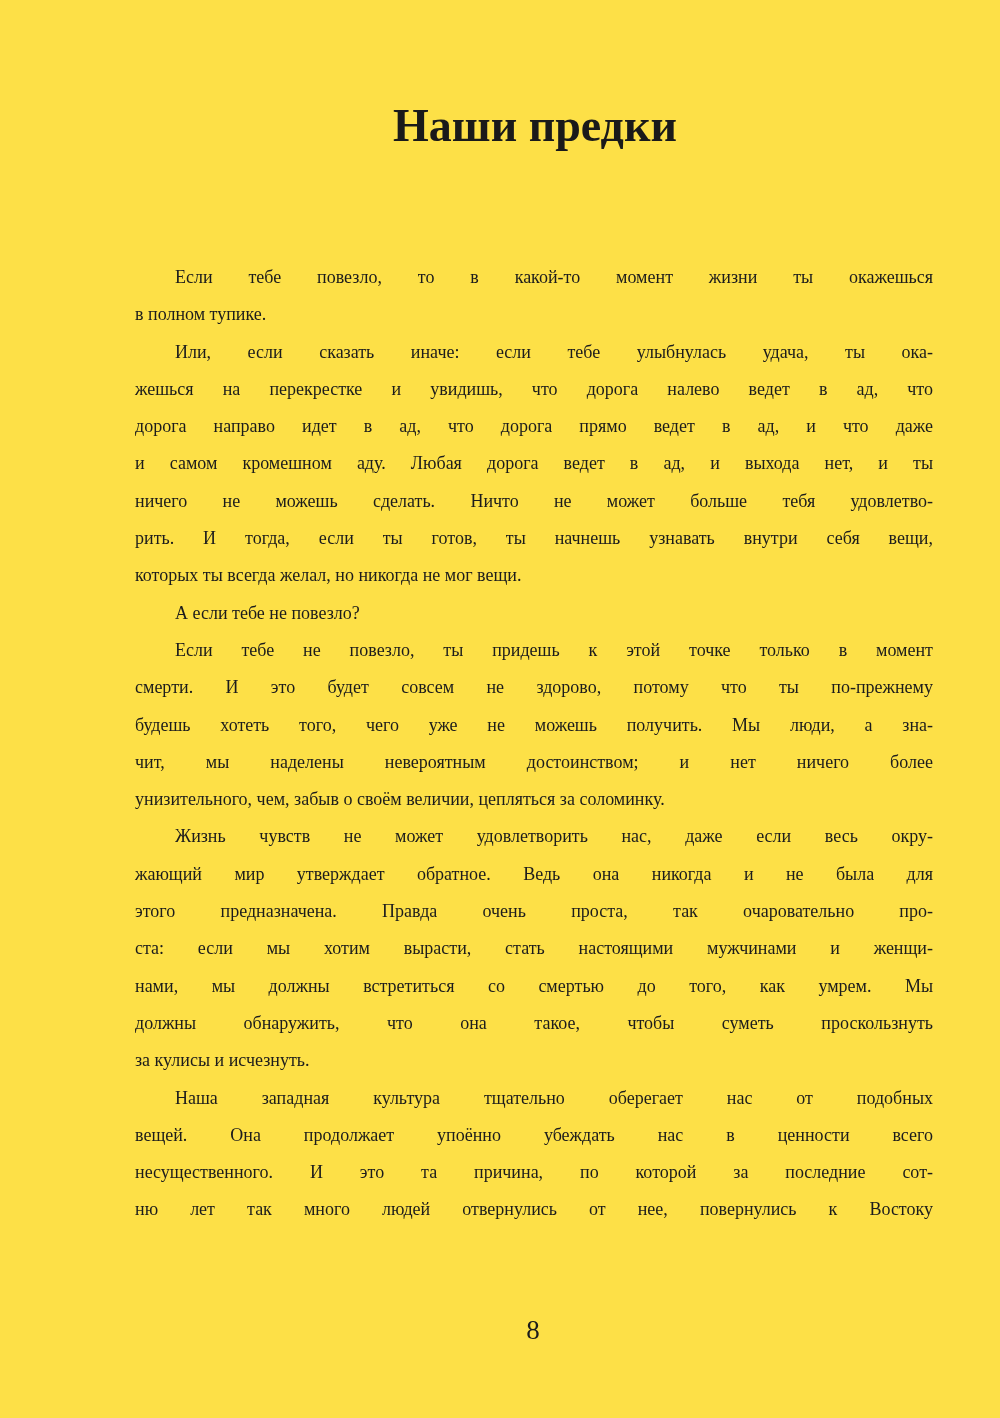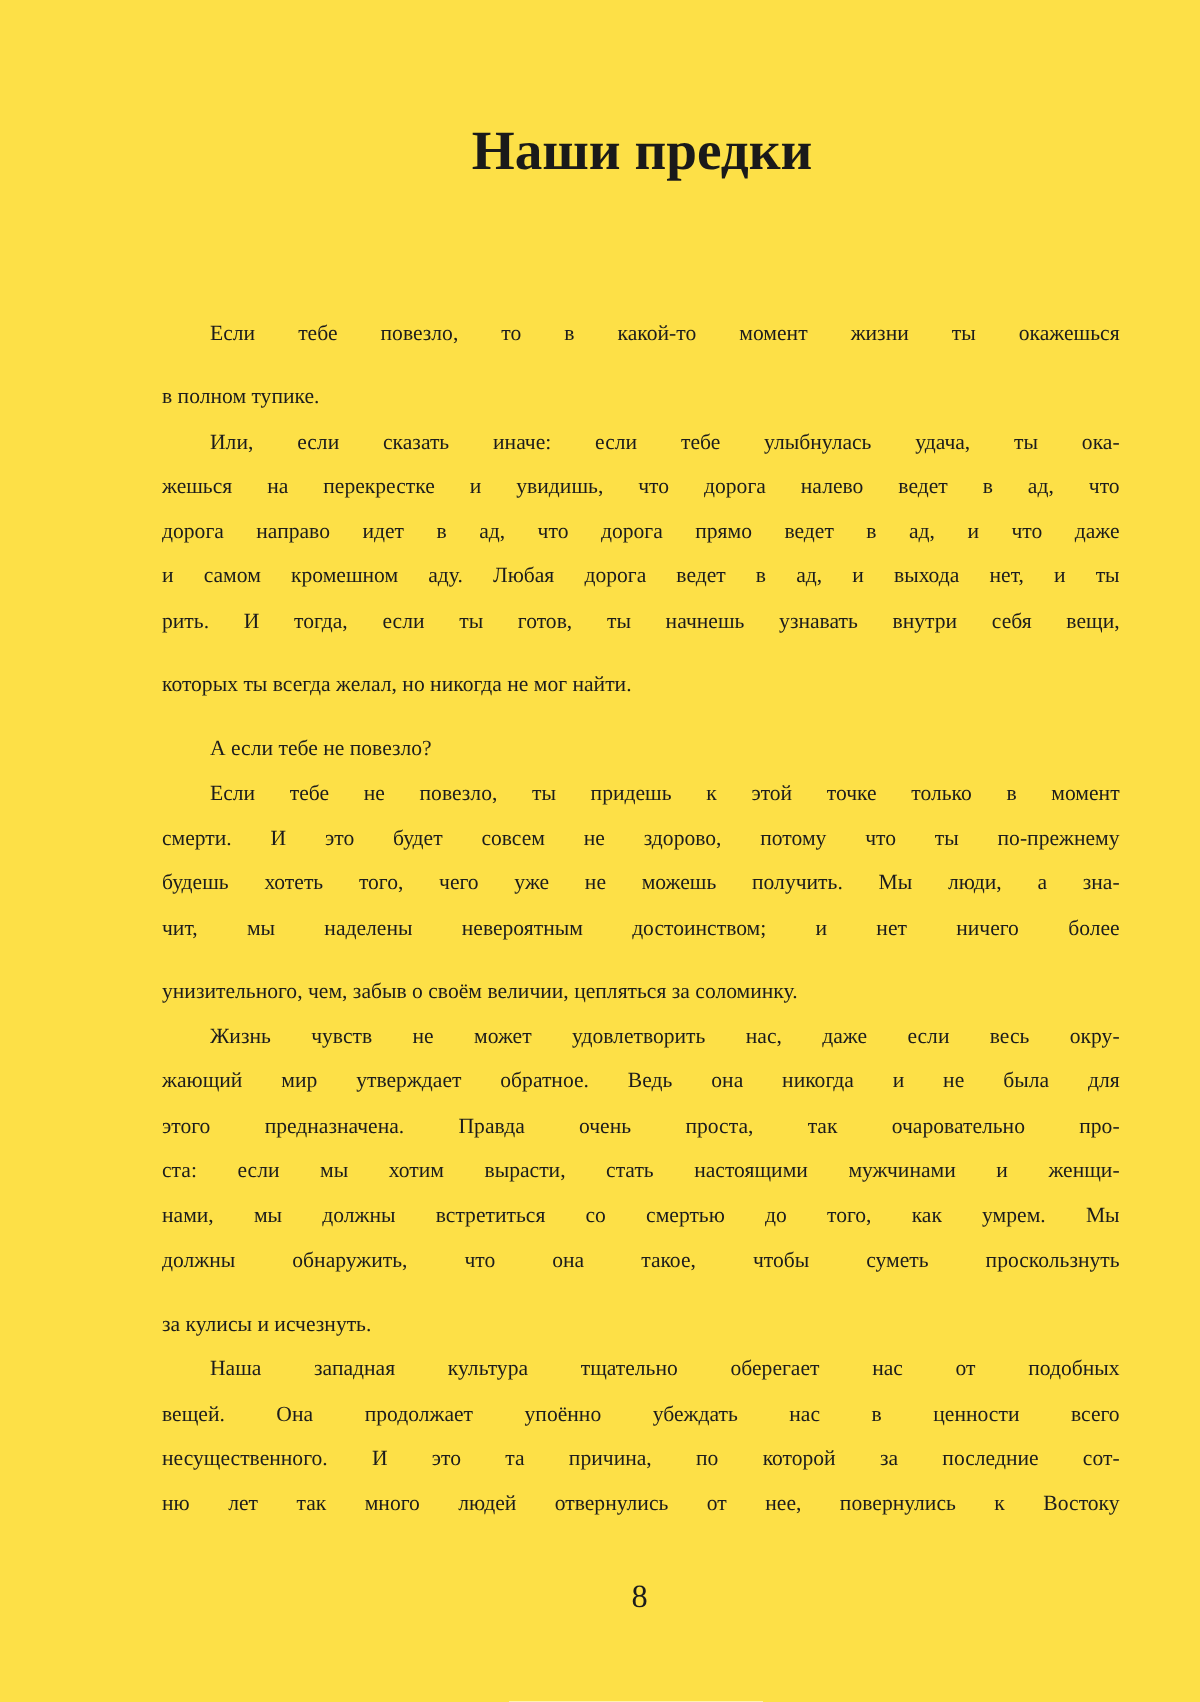--- a/index.html
+++ b/index.html
@@ -12,43 +12,44 @@
     font-weight: bold; font-size: 46px; line-height: 60px;
     color: #1a1a1a; letter-spacing: 0px;
   }
   .body-text {
     position: absolute; left: 135px; top: 259px; width: 798px;
     font-family: "Liberation Serif", "DejaVu Serif", serif;
     font-size: 18px; line-height: 37.3px; color: #1c1c1c;
   }
   .line { display: block; white-space: nowrap; height: 37.3px; text-align: justify; text-align-last: justify; }
   .line.indent { padding-left: 40px; }
-  .line.last { text-align-last: left; margin-top: 16px; }
+  .line.last { text-align-last: left; }
   .page-number {
     position: absolute; left: 0; width: 1066px; top: 1313px;
     text-align: center;
     font-family: "Liberation Serif", "DejaVu Serif", serif;
     font-size: 27px; line-height: 34px; color: #1c1c1c;
   }
 </style>
 </head>
 <body>
 
 <div class="page">
   <h1 class="title">Наши предки</h1>
 
   <div class="body-text">
     <span class="line indent">Если тебе повезло, то в какой-то момент жизни ты окажешься</span>
     <span class="line last">в полном тупике.</span>
     <span class="line indent">Или, если сказать иначе: если тебе улыбнулась удача, ты ока-</span>
     <span class="line">жешься на перекрестке и увидишь, что дорога налево ведет в ад, что</span>
     <span class="line">дорога направо идет в ад, что дорога прямо ведет в ад, и что даже</span>
     <span class="line">и самом кромешном аду. Любая дорога ведет в ад, и выхода нет, и ты</span>
+    <span class="line">ничего не можешь сделать. Ничто не может больше тебя удовлетво-</span>
     <span class="line">рить. И тогда, если ты готов, ты начнешь узнавать внутри себя вещи,</span>
-    <span class="line last">которых ты всегда желал, но никогда не мог найти.</span>
+    <span class="line last">которых ты всегда желал, но никогда не мог вещи.</span>
     <span class="line indent last">А если тебе не повезло?</span>
     <span class="line indent">Если тебе не повезло, ты придешь к этой точке только в момент</span>
     <span class="line">смерти. И это будет совсем не здорово, потому что ты по-прежнему</span>
     <span class="line">будешь хотеть того, чего уже не можешь получить. Мы люди, а зна-</span>
     <span class="line">чит, мы наделены невероятным достоинством;  и нет ничего более</span>
     <span class="line last">унизительного, чем, забыв о своём величии, цепляться за соломинку.</span>
     <span class="line indent">Жизнь чувств не может удовлетворить нас, даже если весь окру-</span>
     <span class="line">жающий мир утверждает обратное. Ведь она никогда и не была для</span>
     <span class="line">этого предназначена. Правда очень проста, так очаровательно про-</span>
     <span class="line">ста: если мы хотим вырасти, стать настоящими мужчинами и женщи-</span>

